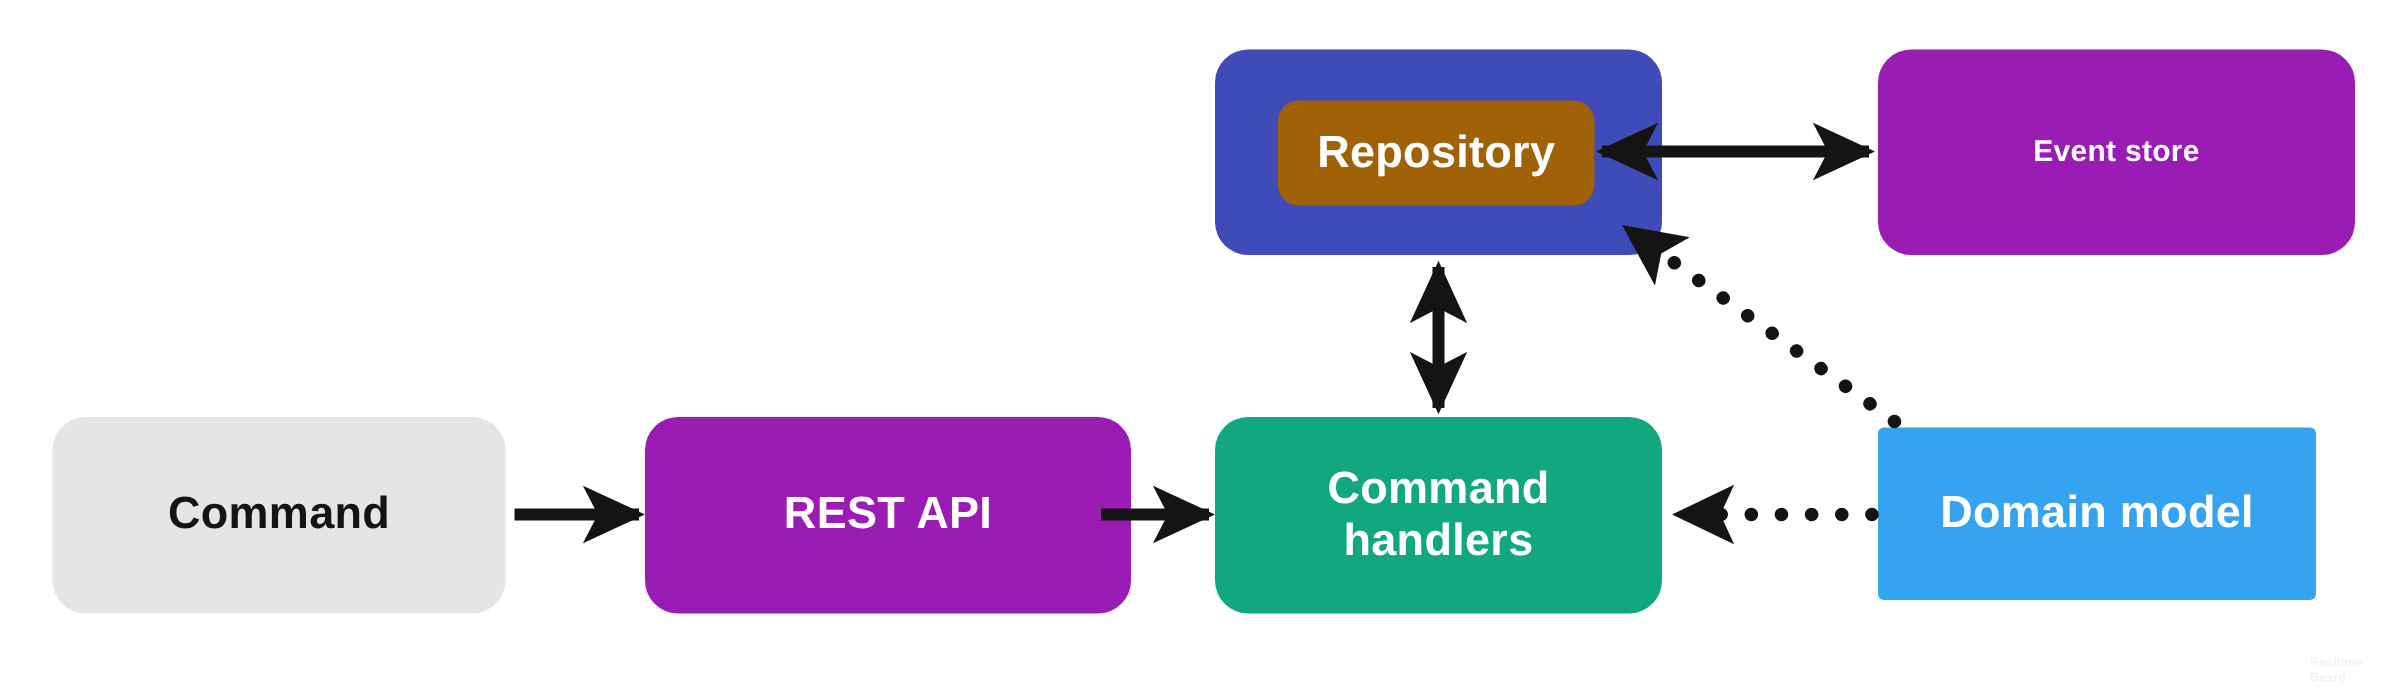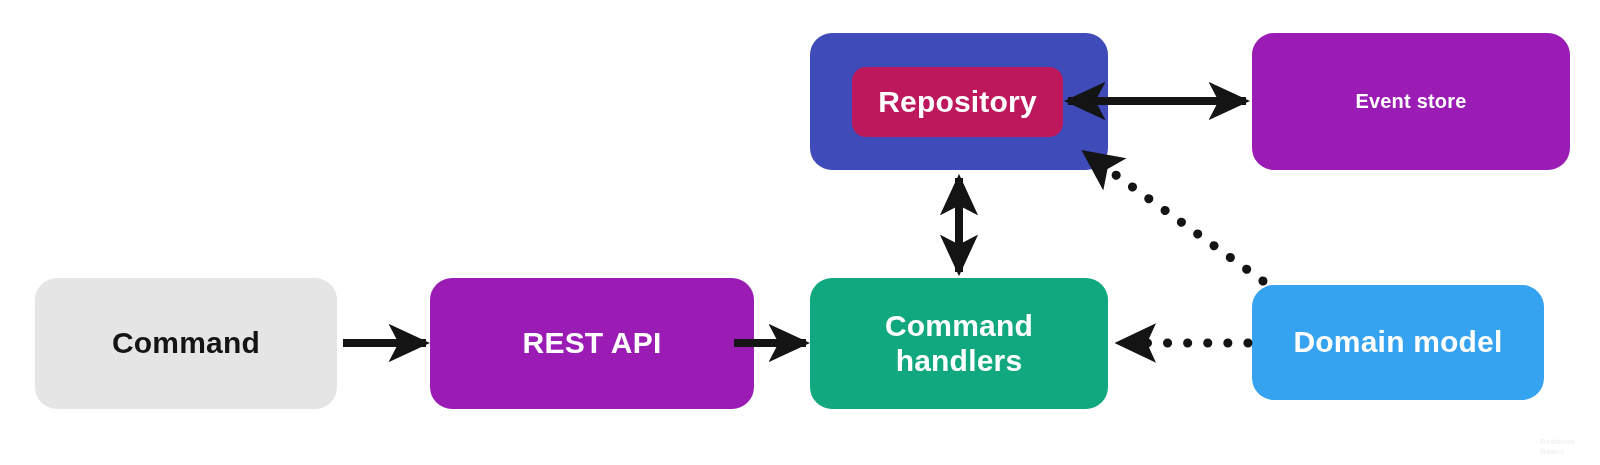--- a/index.html
+++ b/index.html
@@ -60,38 +60,38 @@
     font-size: 30px;
   }
   #node-repository-container {
     left: 810px; top: 33px;   width: 298px; height: 137px;
     background: #3f4bb8;
     border-radius: 22px;
     z-index: 2;
   }
   #node-repository {
     left: 852px; top: 67px;   width: 211px; height: 70px;
-    background: #be185d;
+    background: #a16207;
     color: #ffffff;
     border-radius: 14px;
     font-size: 30px;
     z-index: 4;
   }
   #node-event-store {
     left: 1252px; top: 33px;  width: 318px; height: 137px;
     background: #9b1bb5;
     color: #ffffff;
     border-radius: 22px;
     font-size: 20px;
   }
   #node-domain-model {
     left: 1252px; top: 285px; width: 292px; height: 115px;
     background: #35a3f0;
     color: #ffffff;
-    border-radius: 22px;
+    border-radius: 4px;
     font-size: 30px;
   }
 
   
   #connectors {
     position: absolute;
     left: 0; top: 0;
     width: 1600px;
     height: 465px;
     z-index: 5;

